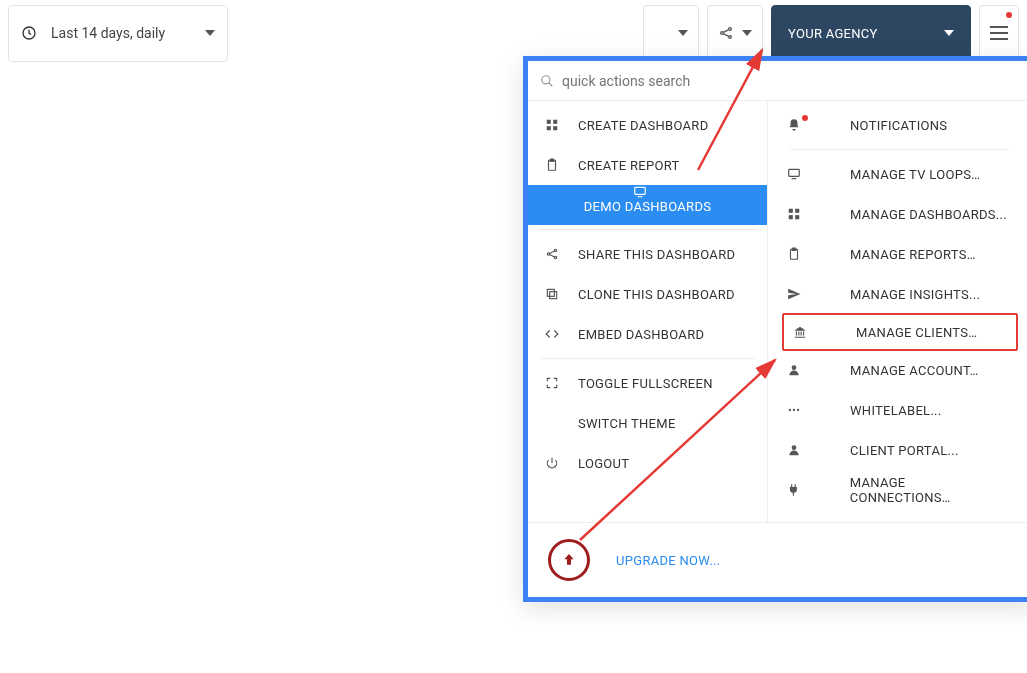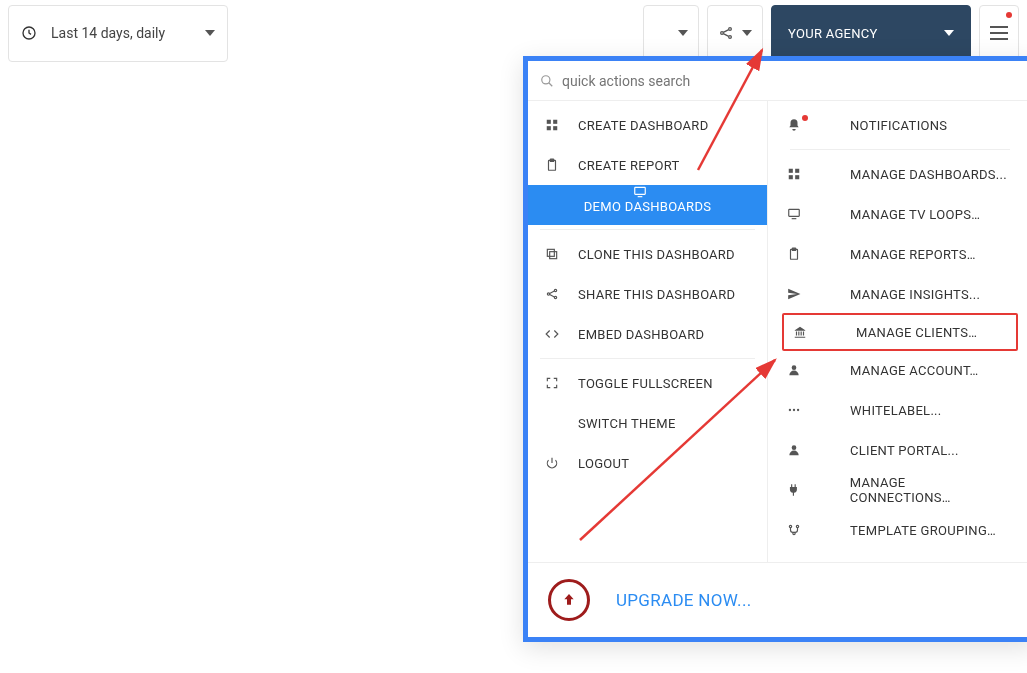--- a/index.html
+++ b/index.html
@@ -33,21 +33,21 @@
   .col.left .sep, .col.right .sep { height:1px; background:#eee; margin:4px 12px; }
   .col.right .item { padding-left: 6px; gap: 32px; }
   .col.right .item .ic { margin-right:14px; }
   .item .mini-dot { width:6px; height:6px; border-radius:50%; background:#e53935; position:absolute; left:24px; top:10px; }
   .item.boxed { border:2px solid #e53935; border-radius:2px; margin: -1px 4px; height:38px; }
 
   .footer { border-top:1px solid #eee; padding:16px 20px; display:flex; align-items:center; }
   .up-circle { width:42px; height:42px; border:3px solid #9e1c1c; border-radius:50%; display:flex; align-items:center; justify-content:center; margin-right:26px; }
   .up-circle svg { color:#9e1c1c; }
   .footer-txt .line1 { font-size:13px; color:#333; margin-bottom:8px; }
-  .footer-txt .line2 { font-size:17px; color:#2b8cf2; letter-spacing:.3px; cursor:pointer; }
+  .footer-txt .line2 { font-size:13px; color:#2b8cf2; letter-spacing:.3px; cursor:pointer; }
 
   
   .annot { position:absolute; pointer-events:none; }
 </style>
 </head>
 <body>
 
 <div class="toolbar">
   <div class="btn" style="min-width:220px; justify-content:space-between;">
     <span style="display:flex;align-items:center;">
@@ -154,40 +154,40 @@
               <rect x="3" y="4" width="18" height="12" rx="1"></rect>
               <path d="M8 20h8"></path>
             </svg>
           </span>
           <span>DEMO DASHBOARDS</span>
         </div>
         <div class="sep"></div>
         <div class="item">
           <span class="ic">
             <svg width="14" height="14" viewBox="0 0 24 24" fill="none" stroke="currentColor" stroke-width="2">
-              <rect x="8" y="8" width="12" height="12"></rect>
-              <rect x="4" y="4" width="12" height="12"></rect>
-            </svg>
-          </span>
-          <span>CLONE THIS DASHBOARD</span>
-        </div>
-        <div class="item">
-          <span class="ic">
-            <svg width="14" height="14" viewBox="0 0 24 24" fill="none" stroke="currentColor" stroke-width="2">
               <circle cx="6" cy="12" r="2"></circle>
               <circle cx="18" cy="6" r="2"></circle>
               <circle cx="18" cy="18" r="2"></circle>
               <path d="M8 11l8-4M8 13l8 4"></path>
             </svg>
           </span>
           <span>SHARE THIS DASHBOARD</span>
         </div>
         <div class="item">
           <span class="ic">
             <svg width="14" height="14" viewBox="0 0 24 24" fill="none" stroke="currentColor" stroke-width="2">
+              <rect x="8" y="8" width="12" height="12"></rect>
+              <rect x="4" y="4" width="12" height="12"></rect>
+            </svg>
+          </span>
+          <span>CLONE THIS DASHBOARD</span>
+        </div>
+        <div class="item">
+          <span class="ic">
+            <svg width="14" height="14" viewBox="0 0 24 24" fill="none" stroke="currentColor" stroke-width="2">
               <path d="M8 6l-6 6 6 6M16 6l6 6-6 6"></path>
             </svg>
           </span>
           <span>EMBED DASHBOARD</span>
         </div>
         <div class="sep"></div>
         <div class="item">
           <span class="ic">
             <svg width="14" height="14" viewBox="0 0 24 24" fill="none" stroke="currentColor" stroke-width="2">
               <path d="M4 9V4h5M20 9V4h-5M4 15v5h5M20 15v5h-5"></path>
@@ -217,43 +217,43 @@
         <div class="item">
           <span class="ic">
             <svg width="14" height="14" viewBox="0 0 24 24" fill="currentColor">
               <path d="M12 2a6 6 0 00-6 6v5l-2 3h16l-2-3V8a6 6 0 00-6-6zM9 19a3 3 0 006 0"></path>
             </svg>
           </span>
           <span class="mini-dot"></span>
           <span>NOTIFICATIONS</span>
         </div>
         <div class="sep"></div>
+        <div class="item">
+          <span class="ic">
+            <svg width="14" height="14" viewBox="0 0 24 24" fill="none" stroke="currentColor" stroke-width="2">
+              <rect x="3" y="4" width="18" height="12" rx="1"></rect>
+              <path d="M8 20h8"></path>
+            </svg>
+          </span>
+          <span>MANAGE TV LOOPS…</span>
+        </div>
         <div class="item">
           <span class="ic">
             <svg width="14" height="14" viewBox="0 0 24 24" fill="currentColor">
               <rect x="3" y="3" width="7" height="7"></rect>
               <rect x="14" y="3" width="7" height="7"></rect>
               <rect x="3" y="14" width="7" height="7"></rect>
               <rect x="14" y="14" width="7" height="7"></rect>
             </svg>
           </span>
           <span>MANAGE DASHBOARDS...</span>
         </div>
         <div class="item">
           <span class="ic">
             <svg width="14" height="14" viewBox="0 0 24 24" fill="none" stroke="currentColor" stroke-width="2">
-              <rect x="3" y="4" width="18" height="12" rx="1"></rect>
-              <path d="M8 20h8"></path>
-            </svg>
-          </span>
-          <span>MANAGE TV LOOPS…</span>
-        </div>
-        <div class="item">
-          <span class="ic">
-            <svg width="14" height="14" viewBox="0 0 24 24" fill="none" stroke="currentColor" stroke-width="2">
               <rect x="6" y="4" width="12" height="17" rx="1"></rect>
               <rect x="9" y="2" width="6" height="4" rx="1" fill="currentColor"></rect>
             </svg>
           </span>
           <span>MANAGE REPORTS…</span>
         </div>
         <div class="item">
           <span class="ic">
             <svg width="14" height="14" viewBox="0 0 24 24" fill="currentColor">
               <path d="M2 21l21-9L2 3v7l15 2-15 2z"></path>
@@ -297,31 +297,20 @@
           </span>
           <span>CLIENT PORTAL...</span>
         </div>
         <div class="item">
           <span class="ic">
             <svg width="14" height="14" viewBox="0 0 24 24" fill="currentColor">
               <path d="M7 7V2h2v5h4V2h2v5h2v4a6 6 0 01-5 5.9V22h-2v-5.1A6 6 0 015 11V7z"></path>
             </svg>
           </span>
           <span>MANAGE CONNECTIONS…</span>
-        </div>
-        <div class="item">
-          <span class="ic">
-            <svg width="14" height="14" viewBox="0 0 24 24" fill="none" stroke="currentColor" stroke-width="2">
-              <circle cx="6" cy="6" r="2"></circle>
-              <circle cx="18" cy="6" r="2"></circle>
-              <circle cx="12" cy="18" r="2"></circle>
-              <path d="M6 8v4a4 4 0 004 4h4a4 4 0 004-4V8"></path>
-            </svg>
-          </span>
-          <span>TEMPLATE GROUPING…</span>
         </div>
       </div>
   </div>
   <div class="footer">
     <div class="up-circle">
       <svg width="16" height="16" viewBox="0 0 24 24" fill="currentColor">
           <path d="M12 3l7 8h-4v8h-6v-8H5z"></path>
         </svg>
     </div>
     <div class="footer-txt">

